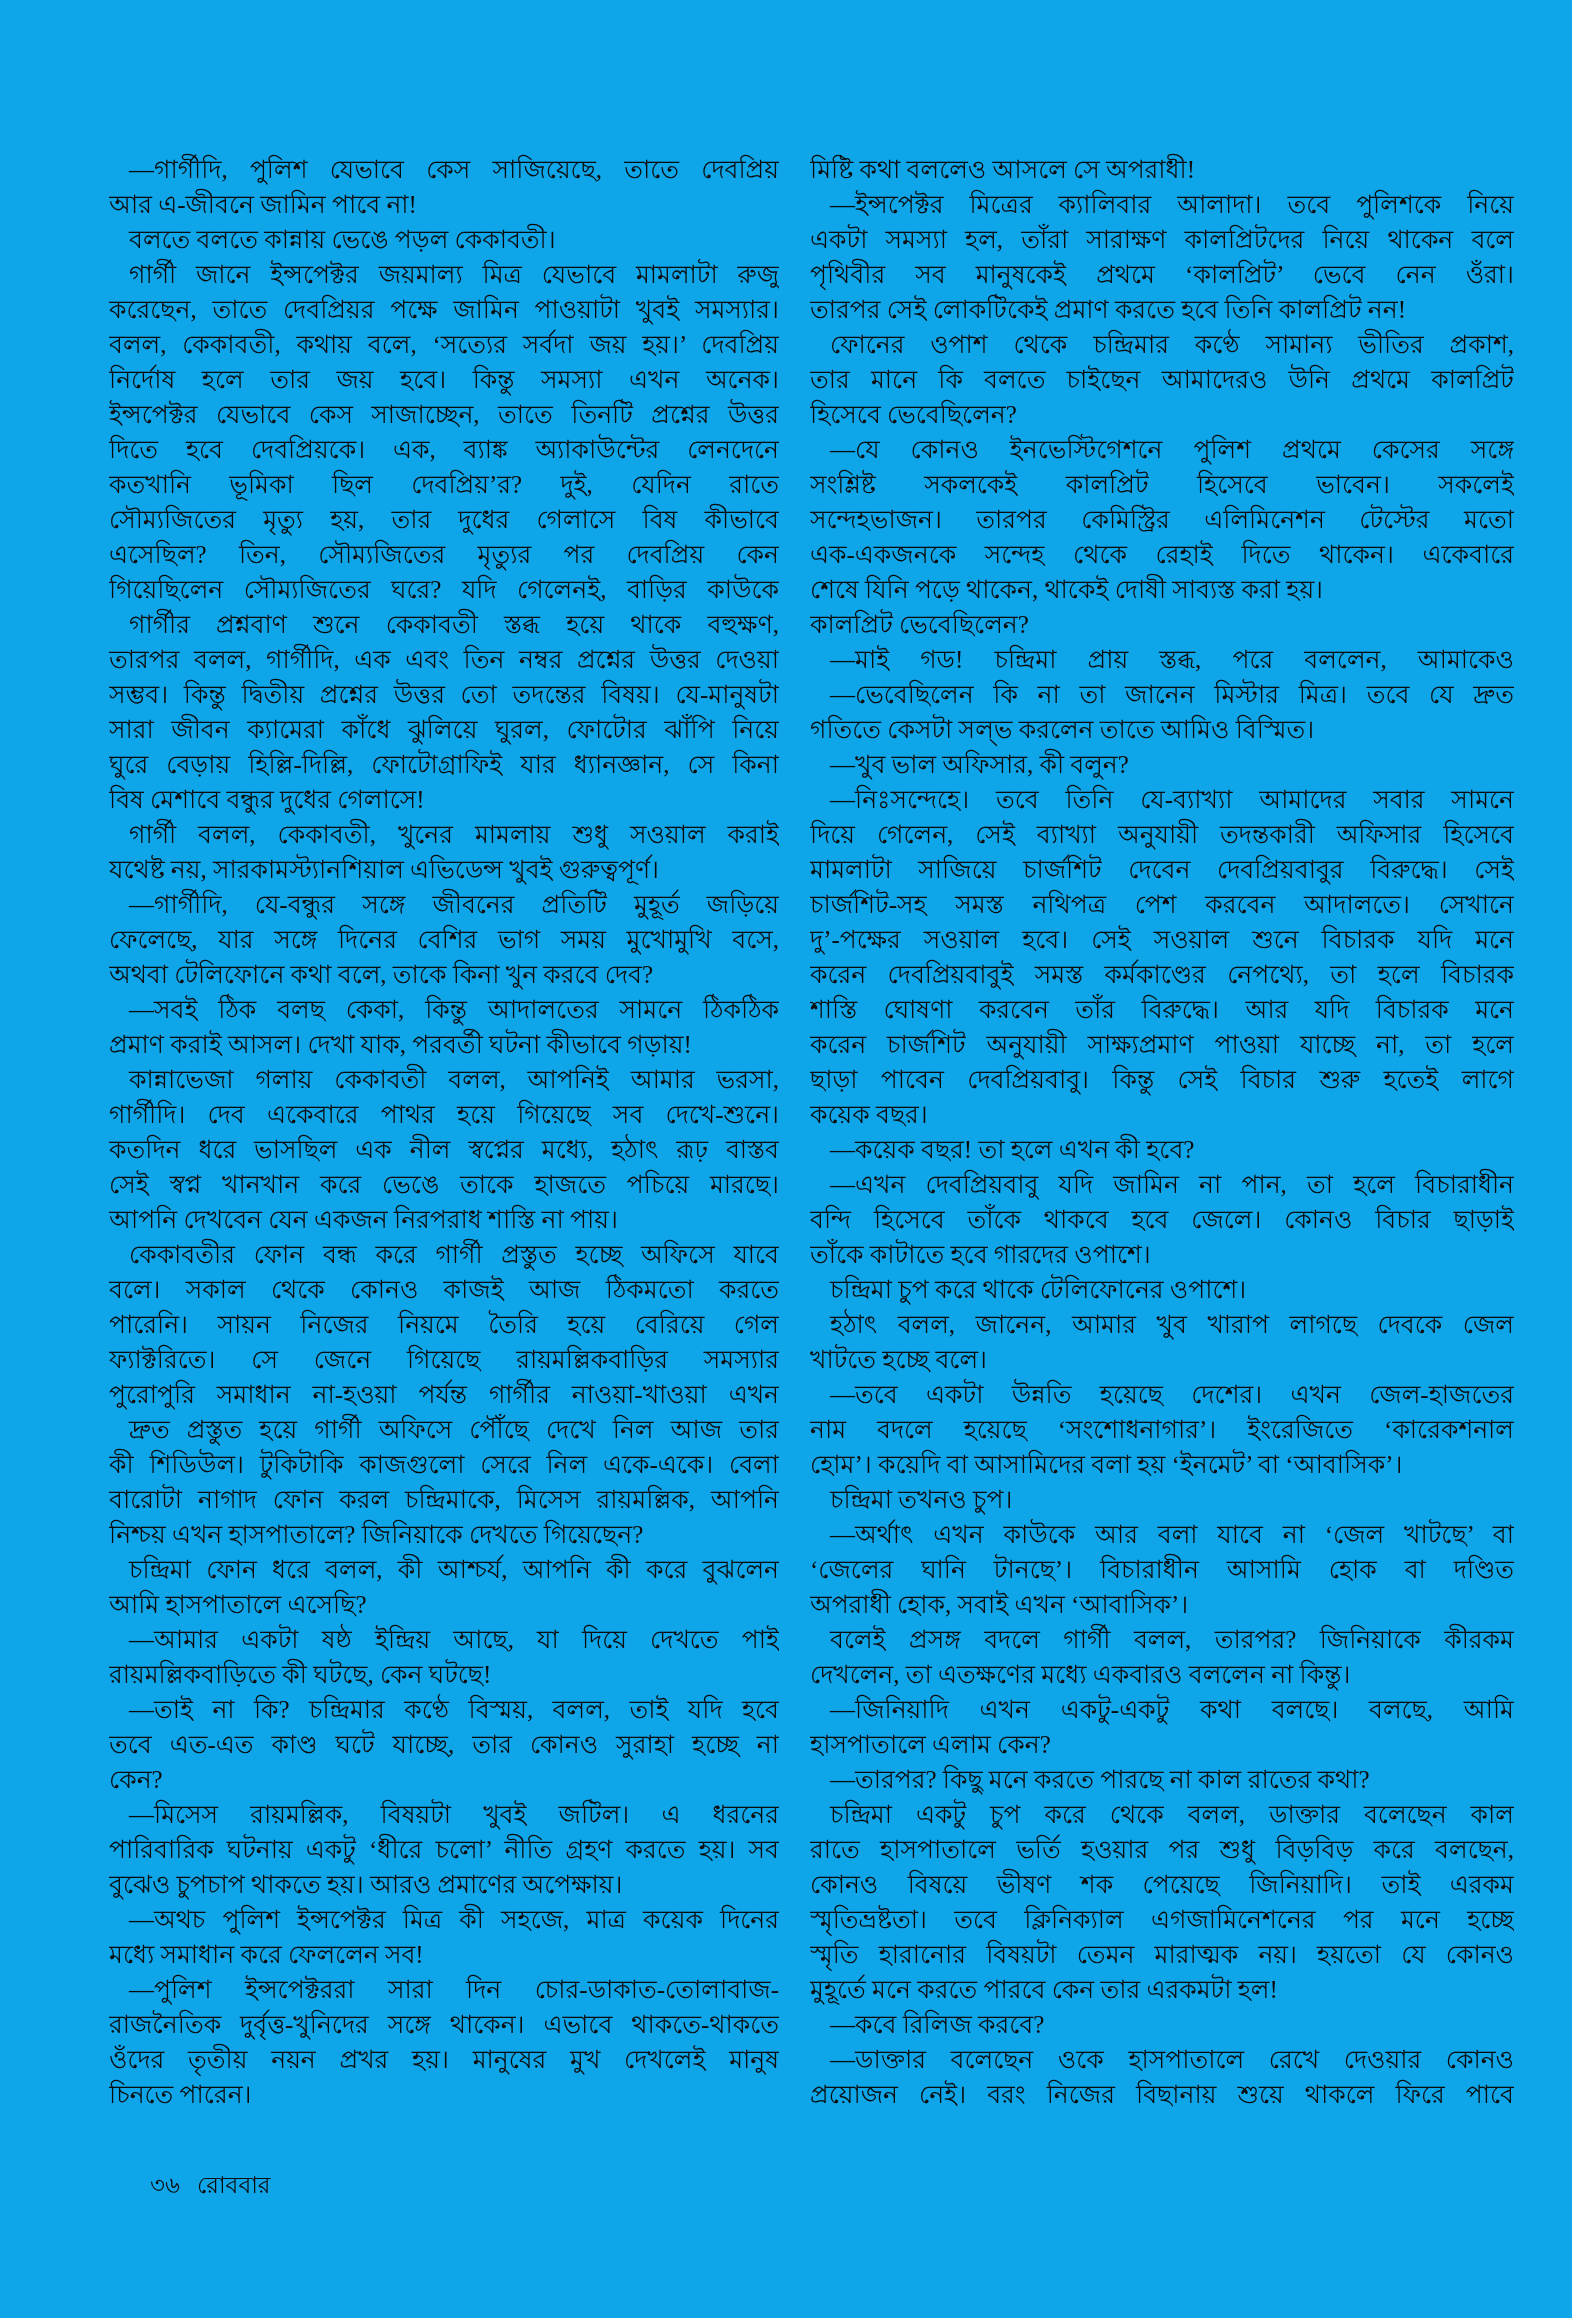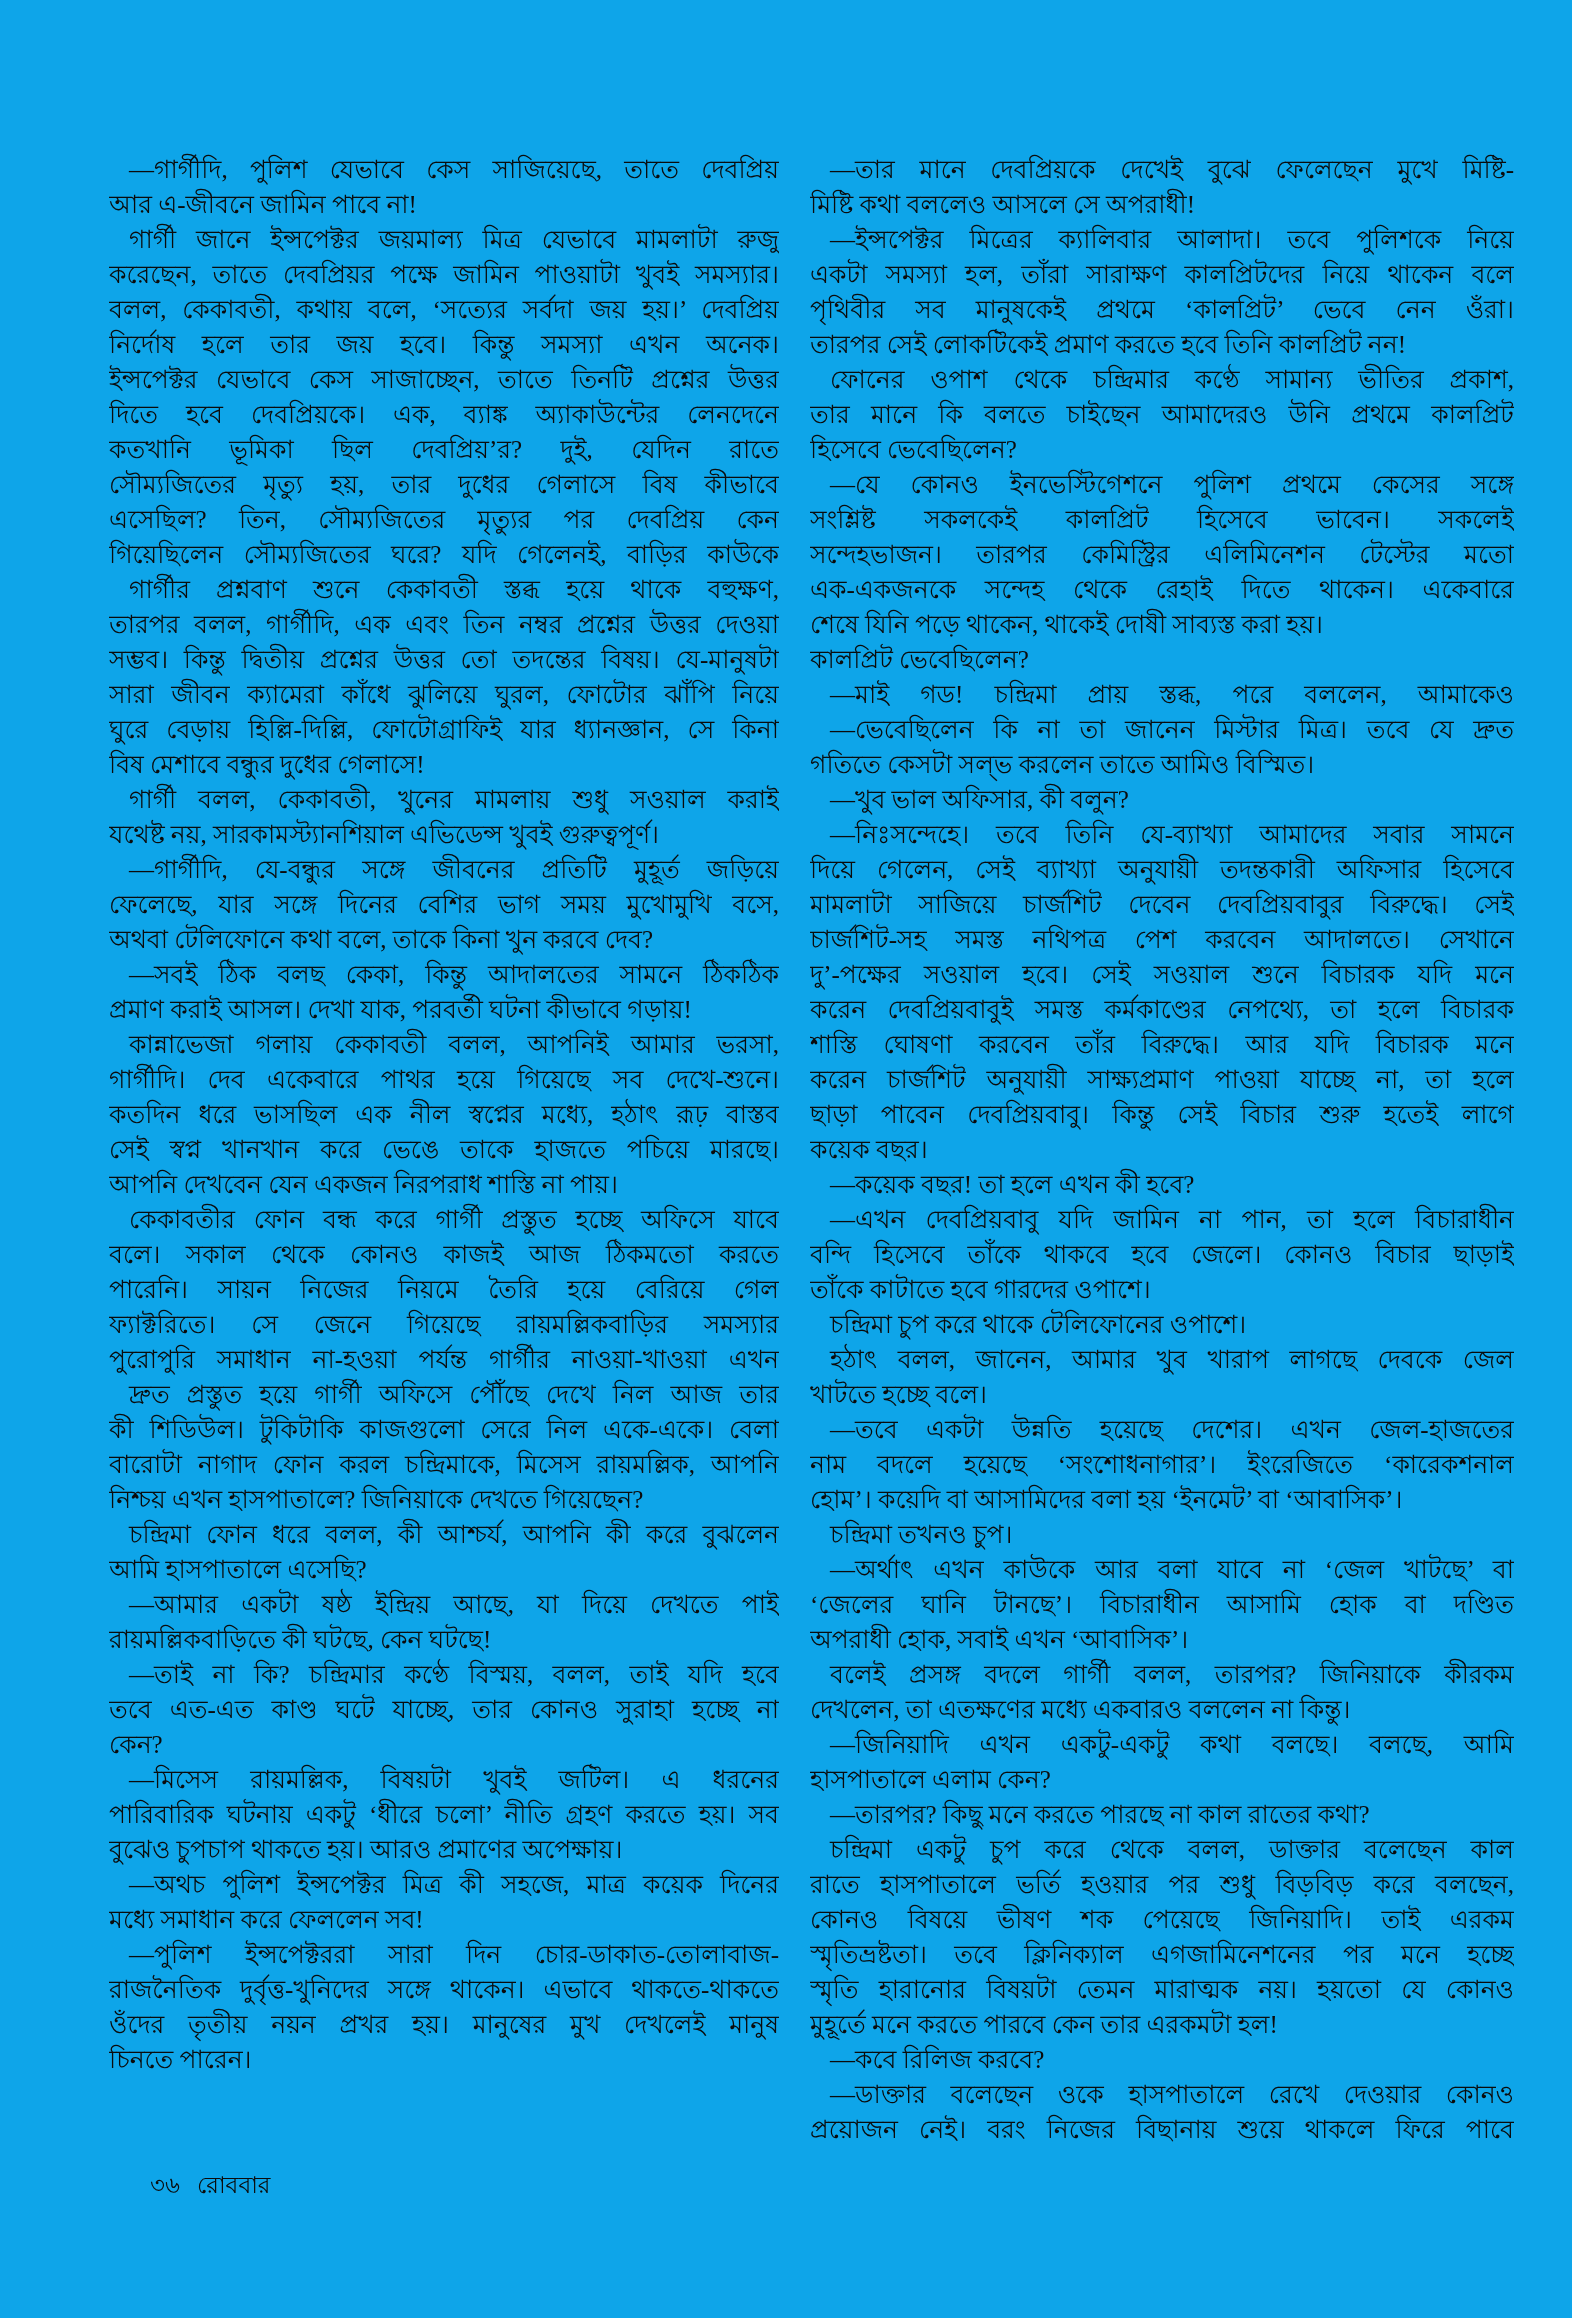--- a/index.html
+++ b/index.html
@@ -39,20 +39,21 @@
   }
   .footer .pgnum{margin-right:17px;font-family:Liberation Serif, serif;}
 </style>
 </head>
 <body>
 
 <div class="page">
   <div class="col col-left">
       <div class="line indent">—গার্গীদি, পুলিশ যেভাবে কেস সাজিয়েছে, তাতে দেবপ্রিয়</div>
       <div class="line noj">আর এ-জীবনে জামিন পাবে না!</div>
+      <div class="line indent noj">বলতে বলতে কান্নায় ভেঙে পড়ল কেকাবতী।</div>
       <div class="line indent">গার্গী জানে ইন্সপেক্টর জয়মাল্য মিত্র যেভাবে মামলাটা রুজু</div>
       <div class="line">করেছেন, তাতে দেবপ্রিয়র পক্ষে জামিন পাওয়াটা খুবই সমস্যার।</div>
       <div class="line">বলল, কেকাবতী, কথায় বলে, ‘সত্যের সর্বদা জয় হয়।’ দেবপ্রিয়</div>
       <div class="line">নির্দোষ হলে তার জয় হবে। কিন্তু সমস্যা এখন অনেক।</div>
       <div class="line">ইন্সপেক্টর যেভাবে কেস সাজাচ্ছেন, তাতে তিনটি প্রশ্নের উত্তর</div>
       <div class="line">দিতে হবে দেবপ্রিয়কে। এক, ব্যাঙ্ক অ্যাকাউন্টের লেনদেনে</div>
       <div class="line">কতখানি ভূমিকা ছিল দেবপ্রিয়’র? দুই, যেদিন রাতে</div>
       <div class="line">সৌম্যজিতের মৃত্যু হয়, তার দুধের গেলাসে বিষ কীভাবে</div>
       <div class="line">এসেছিল? তিন, সৌম্যজিতের মৃত্যুর পর দেবপ্রিয় কেন</div>
       <div class="line">গিয়েছিলেন সৌম্যজিতের ঘরে? যদি গেলেনই, বাড়ির কাউকে</div>
@@ -94,21 +95,20 @@
       <div class="line">পারিবারিক ঘটনায় একটু ‘ধীরে চলো’ নীতি গ্রহণ করতে হয়। সব</div>
       <div class="line noj">বুঝেও চুপচাপ থাকতে হয়। আরও প্রমাণের অপেক্ষায়।</div>
       <div class="line indent">—অথচ পুলিশ ইন্সপেক্টর মিত্র কী সহজে, মাত্র কয়েক দিনের</div>
       <div class="line noj">মধ্যে সমাধান করে ফেললেন সব!</div>
       <div class="line indent">—পুলিশ ইন্সপেক্টররা সারা দিন চোর-ডাকাত-তোলাবাজ-</div>
       <div class="line">রাজনৈতিক দুর্বৃত্ত-খুনিদের সঙ্গে থাকেন। এভাবে থাকতে-থাকতে</div>
       <div class="line">ওঁদের তৃতীয় নয়ন প্রখর হয়। মানুষের মুখ দেখলেই মানুষ</div>
       <div class="line noj">চিনতে পারেন।</div>
     </div>
   <div class="col col-right">
-      <div class="line indent">—তার মানে দেবপ্রিয়কে দেখেই বুঝে ফেলেছেন মুখে মিষ্টি-</div>
       <div class="line noj">মিষ্টি কথা বললেও আসলে সে অপরাধী!</div>
       <div class="line indent">—ইন্সপেক্টর মিত্রের ক্যালিবার আলাদা। তবে পুলিশকে নিয়ে</div>
       <div class="line">একটা সমস্যা হল, তাঁরা সারাক্ষণ কালপ্রিটদের নিয়ে থাকেন বলে</div>
       <div class="line">পৃথিবীর সব মানুষকেই প্রথমে ‘কালপ্রিট’ ভেবে নেন ওঁরা।</div>
       <div class="line noj">তারপর সেই লোকটিকেই প্রমাণ করতে হবে তিনি কালপ্রিট নন!</div>
       <div class="line indent">ফোনের ওপাশ থেকে চন্দ্রিমার কণ্ঠে সামান্য ভীতির প্রকাশ,</div>
       <div class="line">তার মানে কি বলতে চাইছেন আমাদেরও উনি প্রথমে কালপ্রিট</div>
       <div class="line noj">হিসেবে ভেবেছিলেন?</div>
       <div class="line indent">—যে কোনও ইনভেস্টিগেশনে পুলিশ প্রথমে কেসের সঙ্গে</div>
       <div class="line">সংশ্লিষ্ট সকলকেই কালপ্রিট হিসেবে ভাবেন। সকলেই</div>

